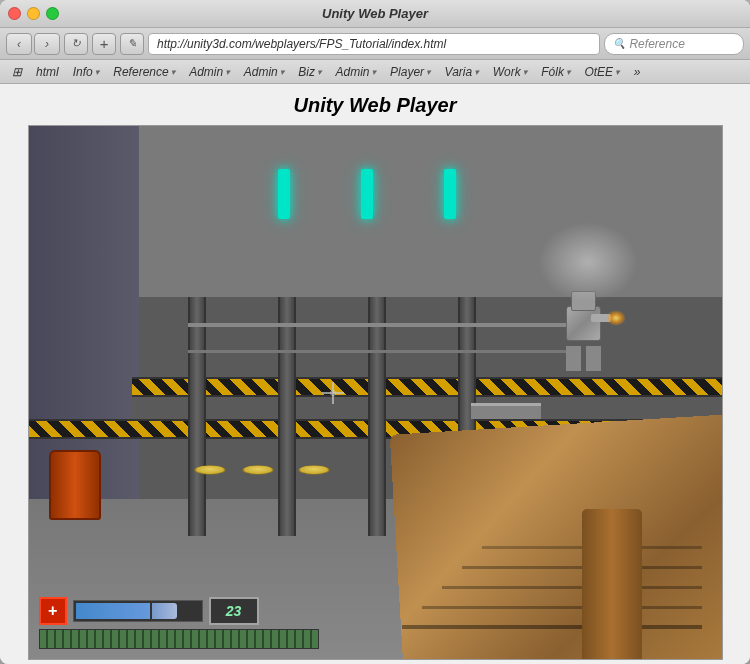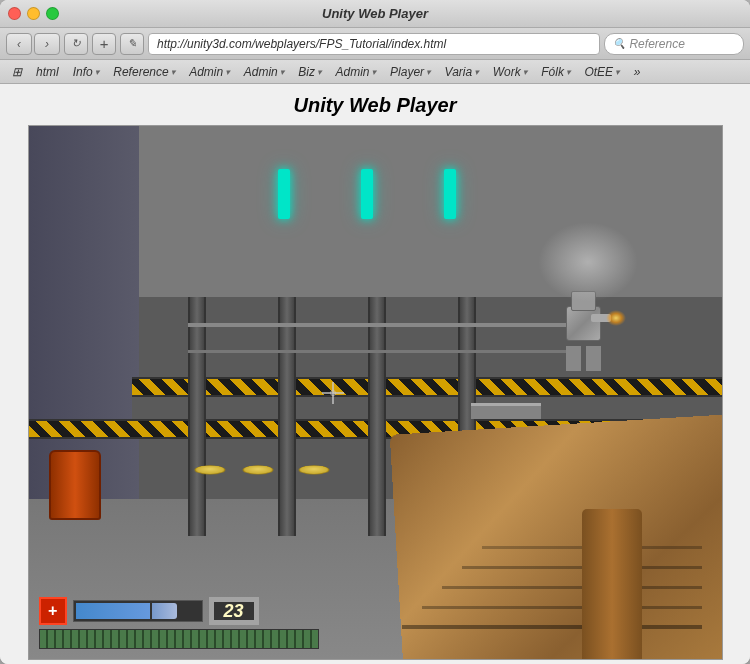--- a/index.html
+++ b/index.html
@@ -270,26 +270,26 @@
       width: 25px;
       height: 100%;
       background: linear-gradient(to right, #7799cc, #aabbdd);
       border-radius: 0 3px 3px 0;
     }
 
     .ammo-box {
       width: 50px;
       height: 28px;
       background: rgba(0,0,0,0.6);
-      border: 5px solid #a3a3a3;
-      display: flex;
-      align-items: center;
-      justify-content: center;
-      color: #fef9c3;
-      font-size: 18px;
+      border: 2px solid #a3a3a3;
+      display: flex;
+      align-items: center;
+      justify-content: center;
+      color: #86efac;
+      font-size: 14px;
       font-weight: bold;
     }
 
     .ammo-strip {
       width: 280px;
       height: 20px;
       background: repeating-linear-gradient(
         90deg,
         #4a7a4a 0px,
         #4a7a4a 6px,

